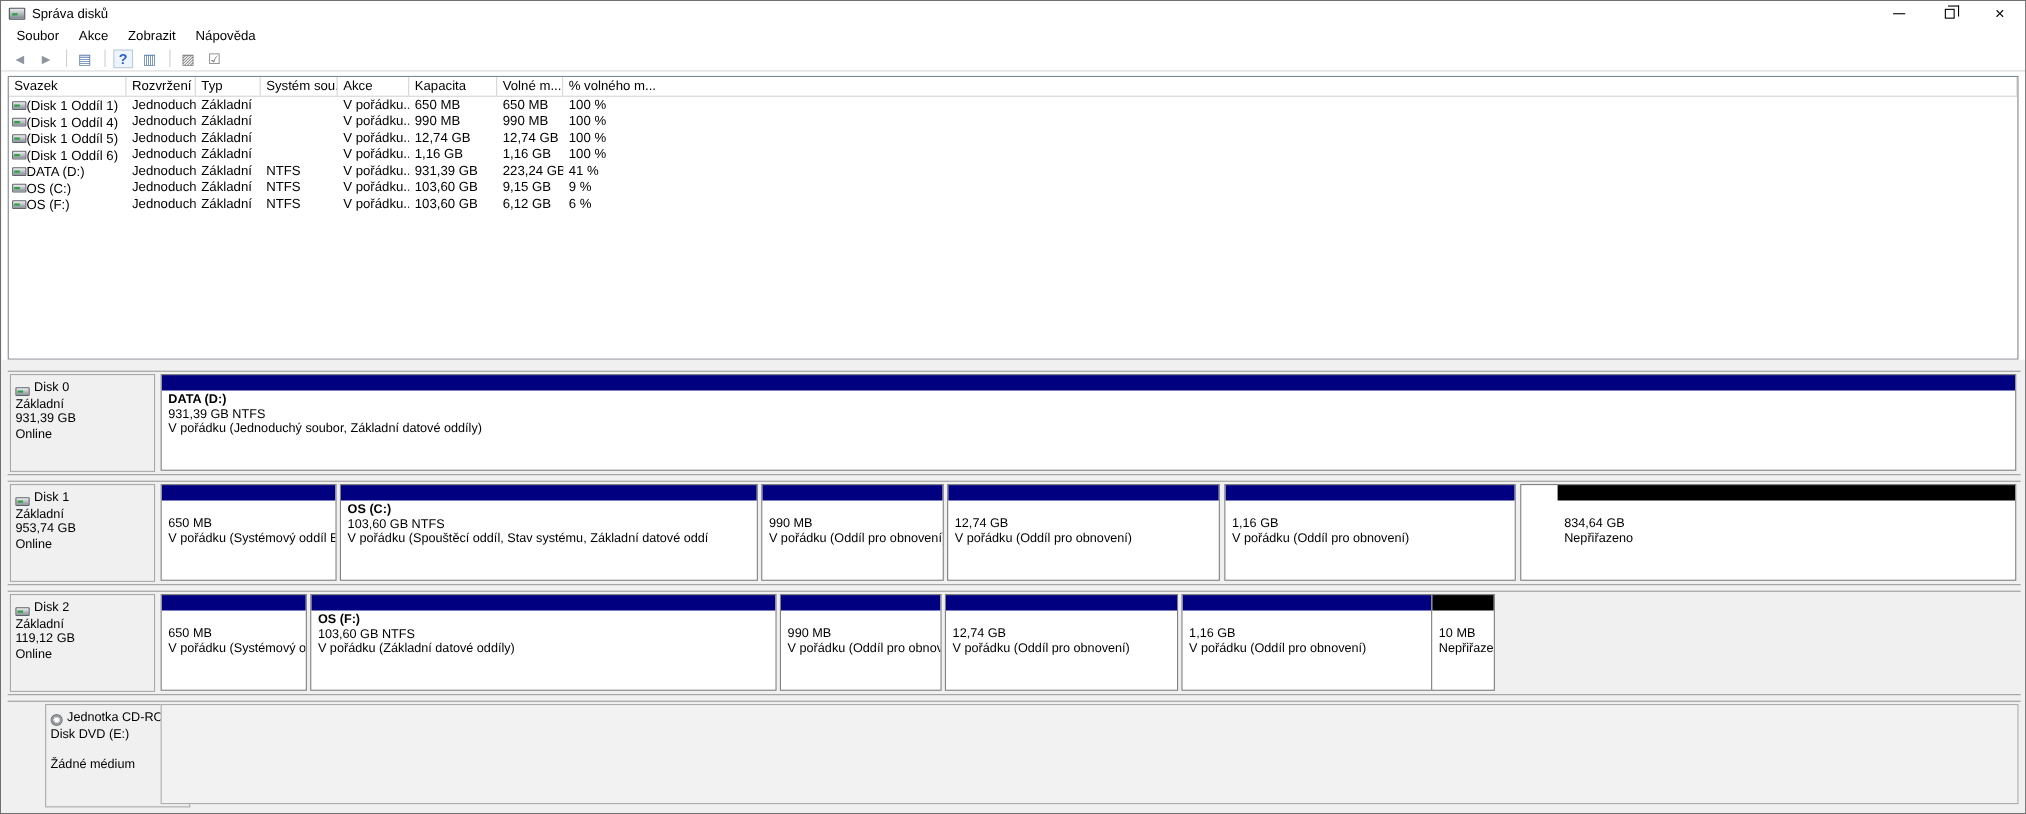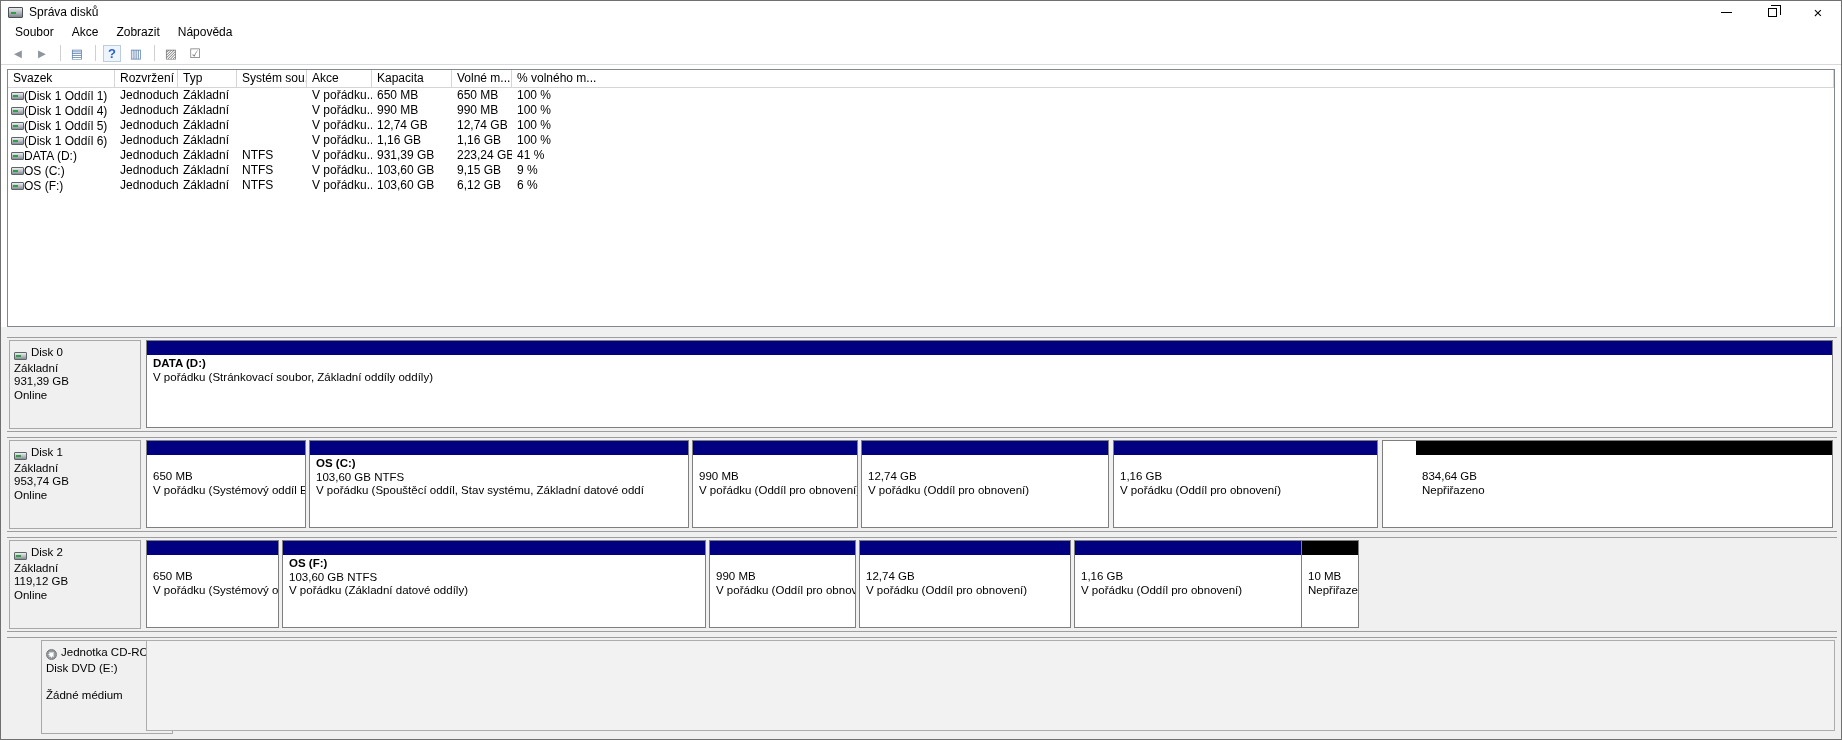--- a/index.html
+++ b/index.html
@@ -244,21 +244,22 @@
             <span>Disk 0</span>
           </div>
         <div class="dl-line">Základní</div>
         <div class="dl-line">931,39 GB</div>
         <div class="dl-line">Online</div>
       </div>
       <div class="pcell" style="left:139px;width:1687px;">
         <div class="pbar" style="background: rgb(0, 0, 128);"></div>
         <div class="pbody">
           <div class="l1b">DATA (D:)</div>
-          <div>V pořádku (Stránkovací soubor, Základní oddíly oddíly)</div>
+          <div>931,39 GB NTFS</div>
+          <div>V pořádku (Jednoduchý soubor, Základní datové oddíly)</div>
         </div>
       </div>
     </div>
 
     <div class="disk-row" style="top:110px;">
       <div class="dlabel">
         <div class="dl-title">
             <span class="drive-ico"></span>
             <span>Disk 1</span>
           </div>

